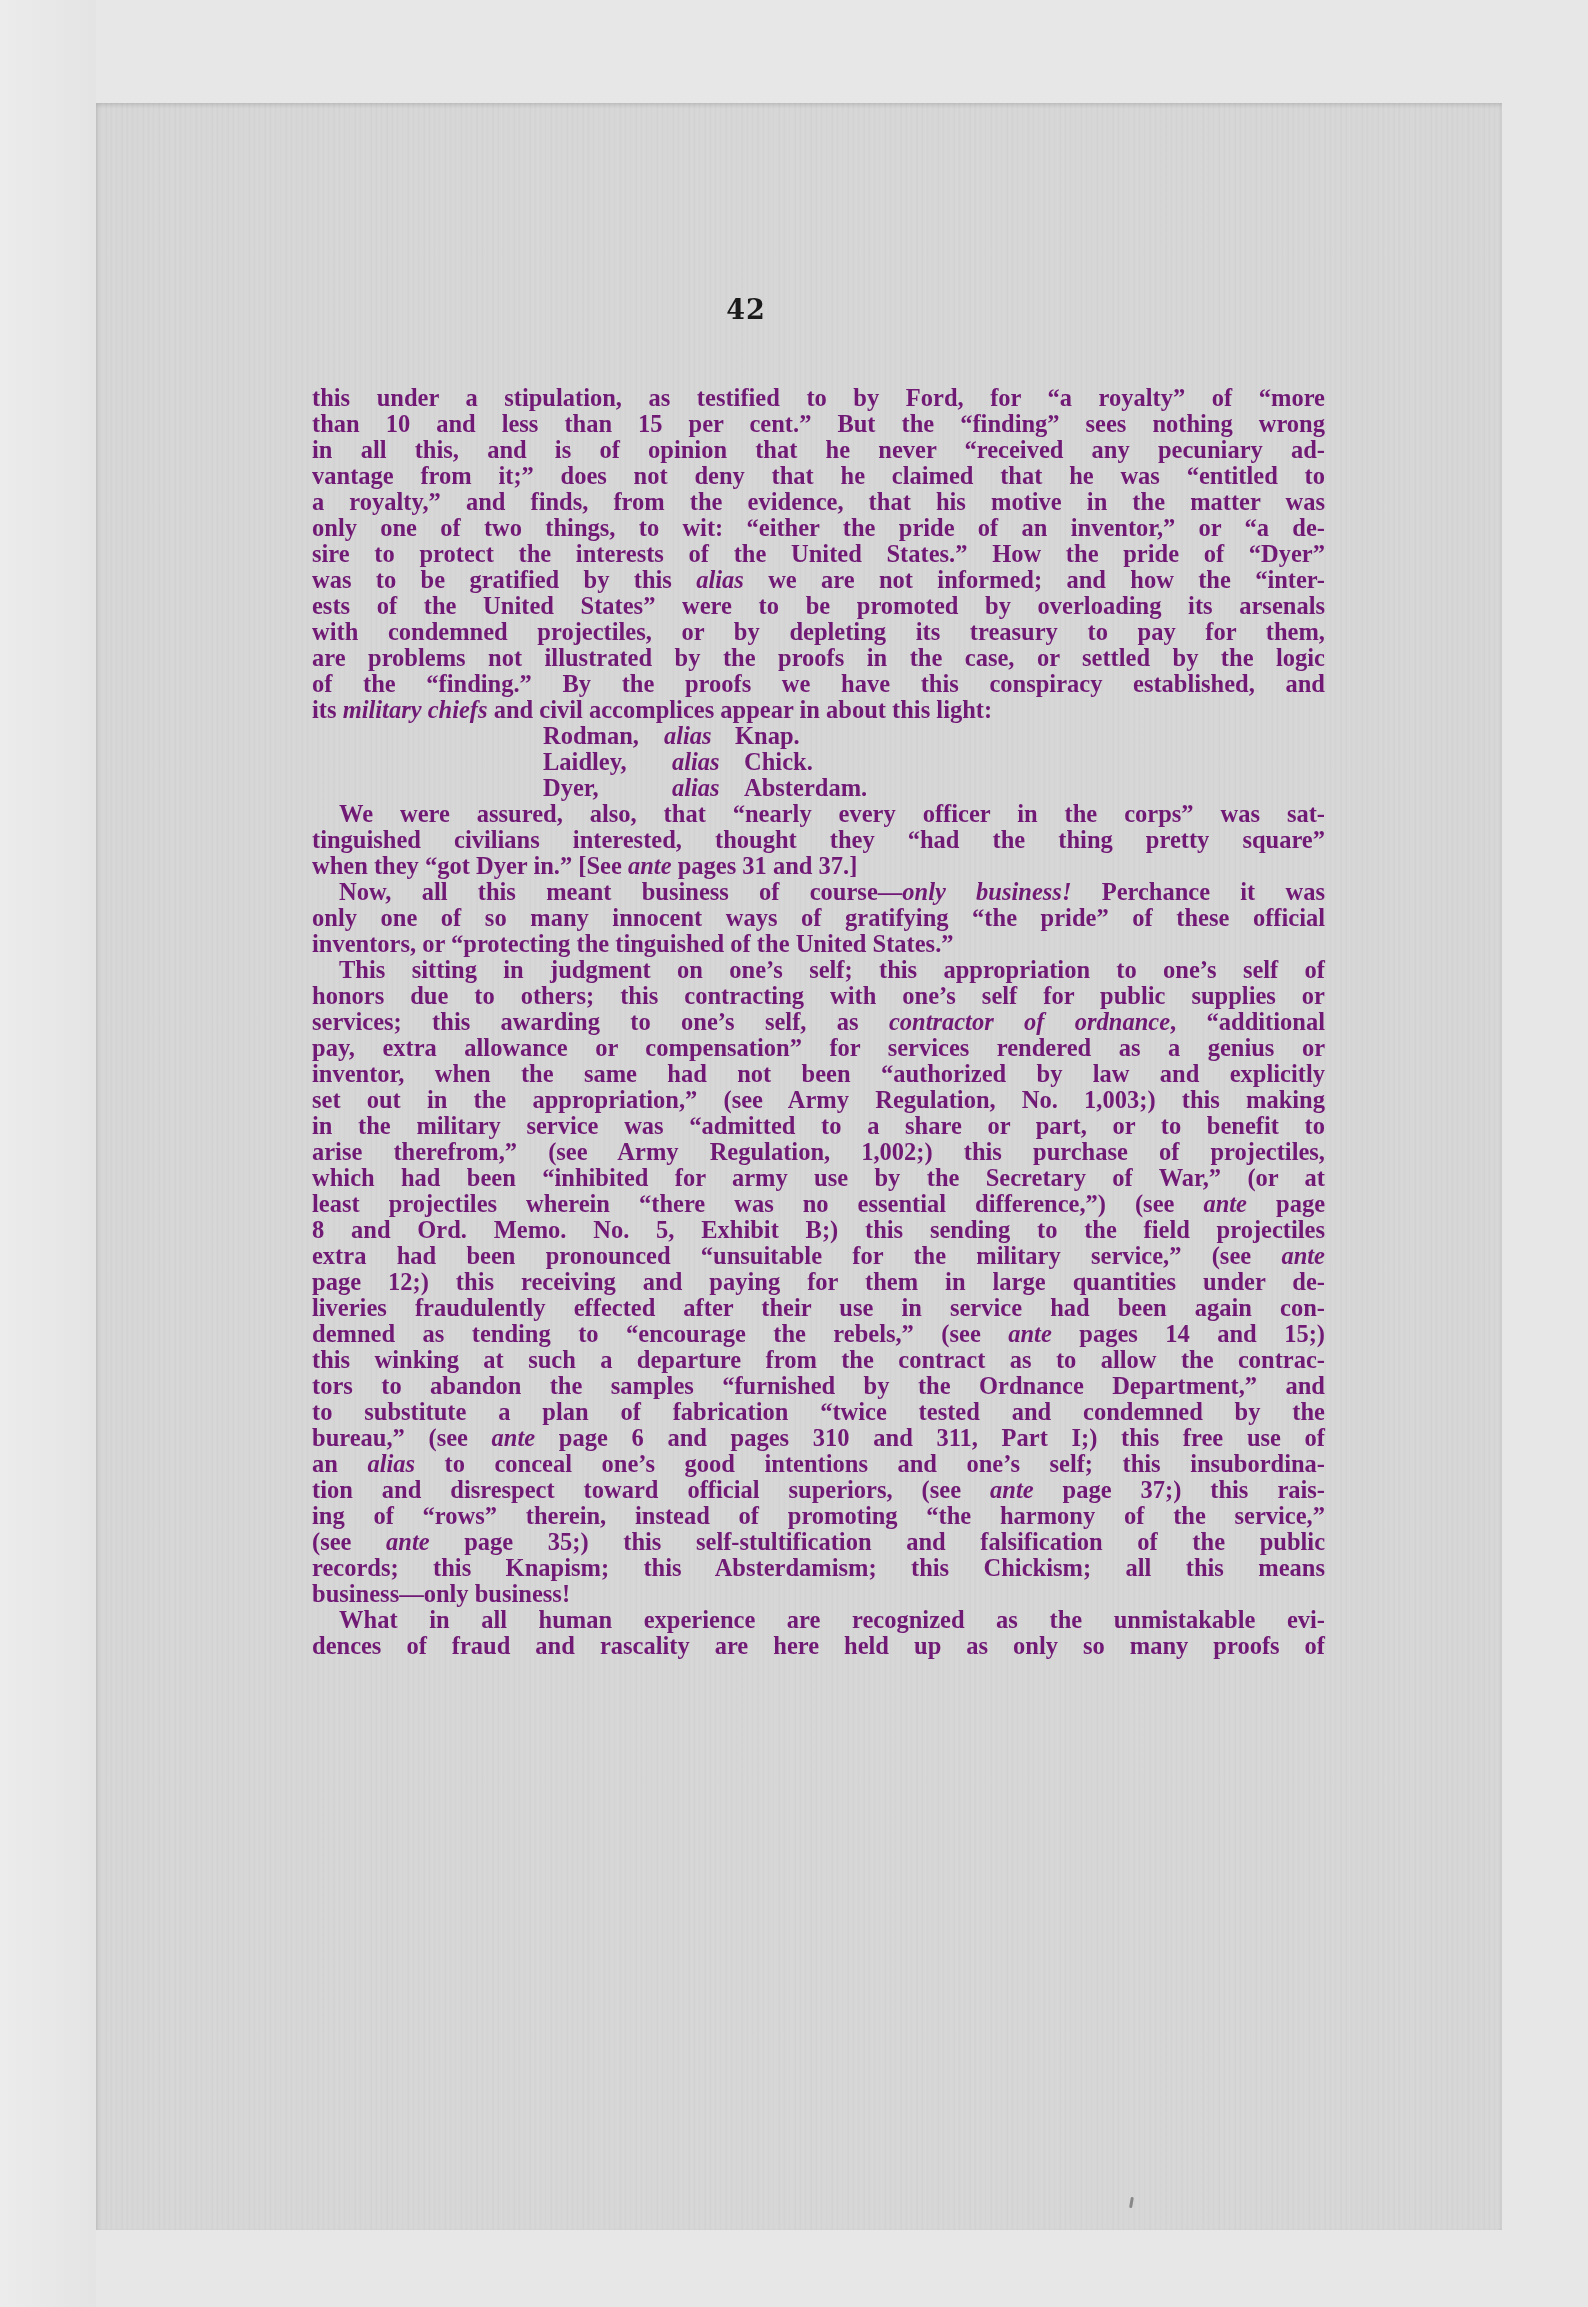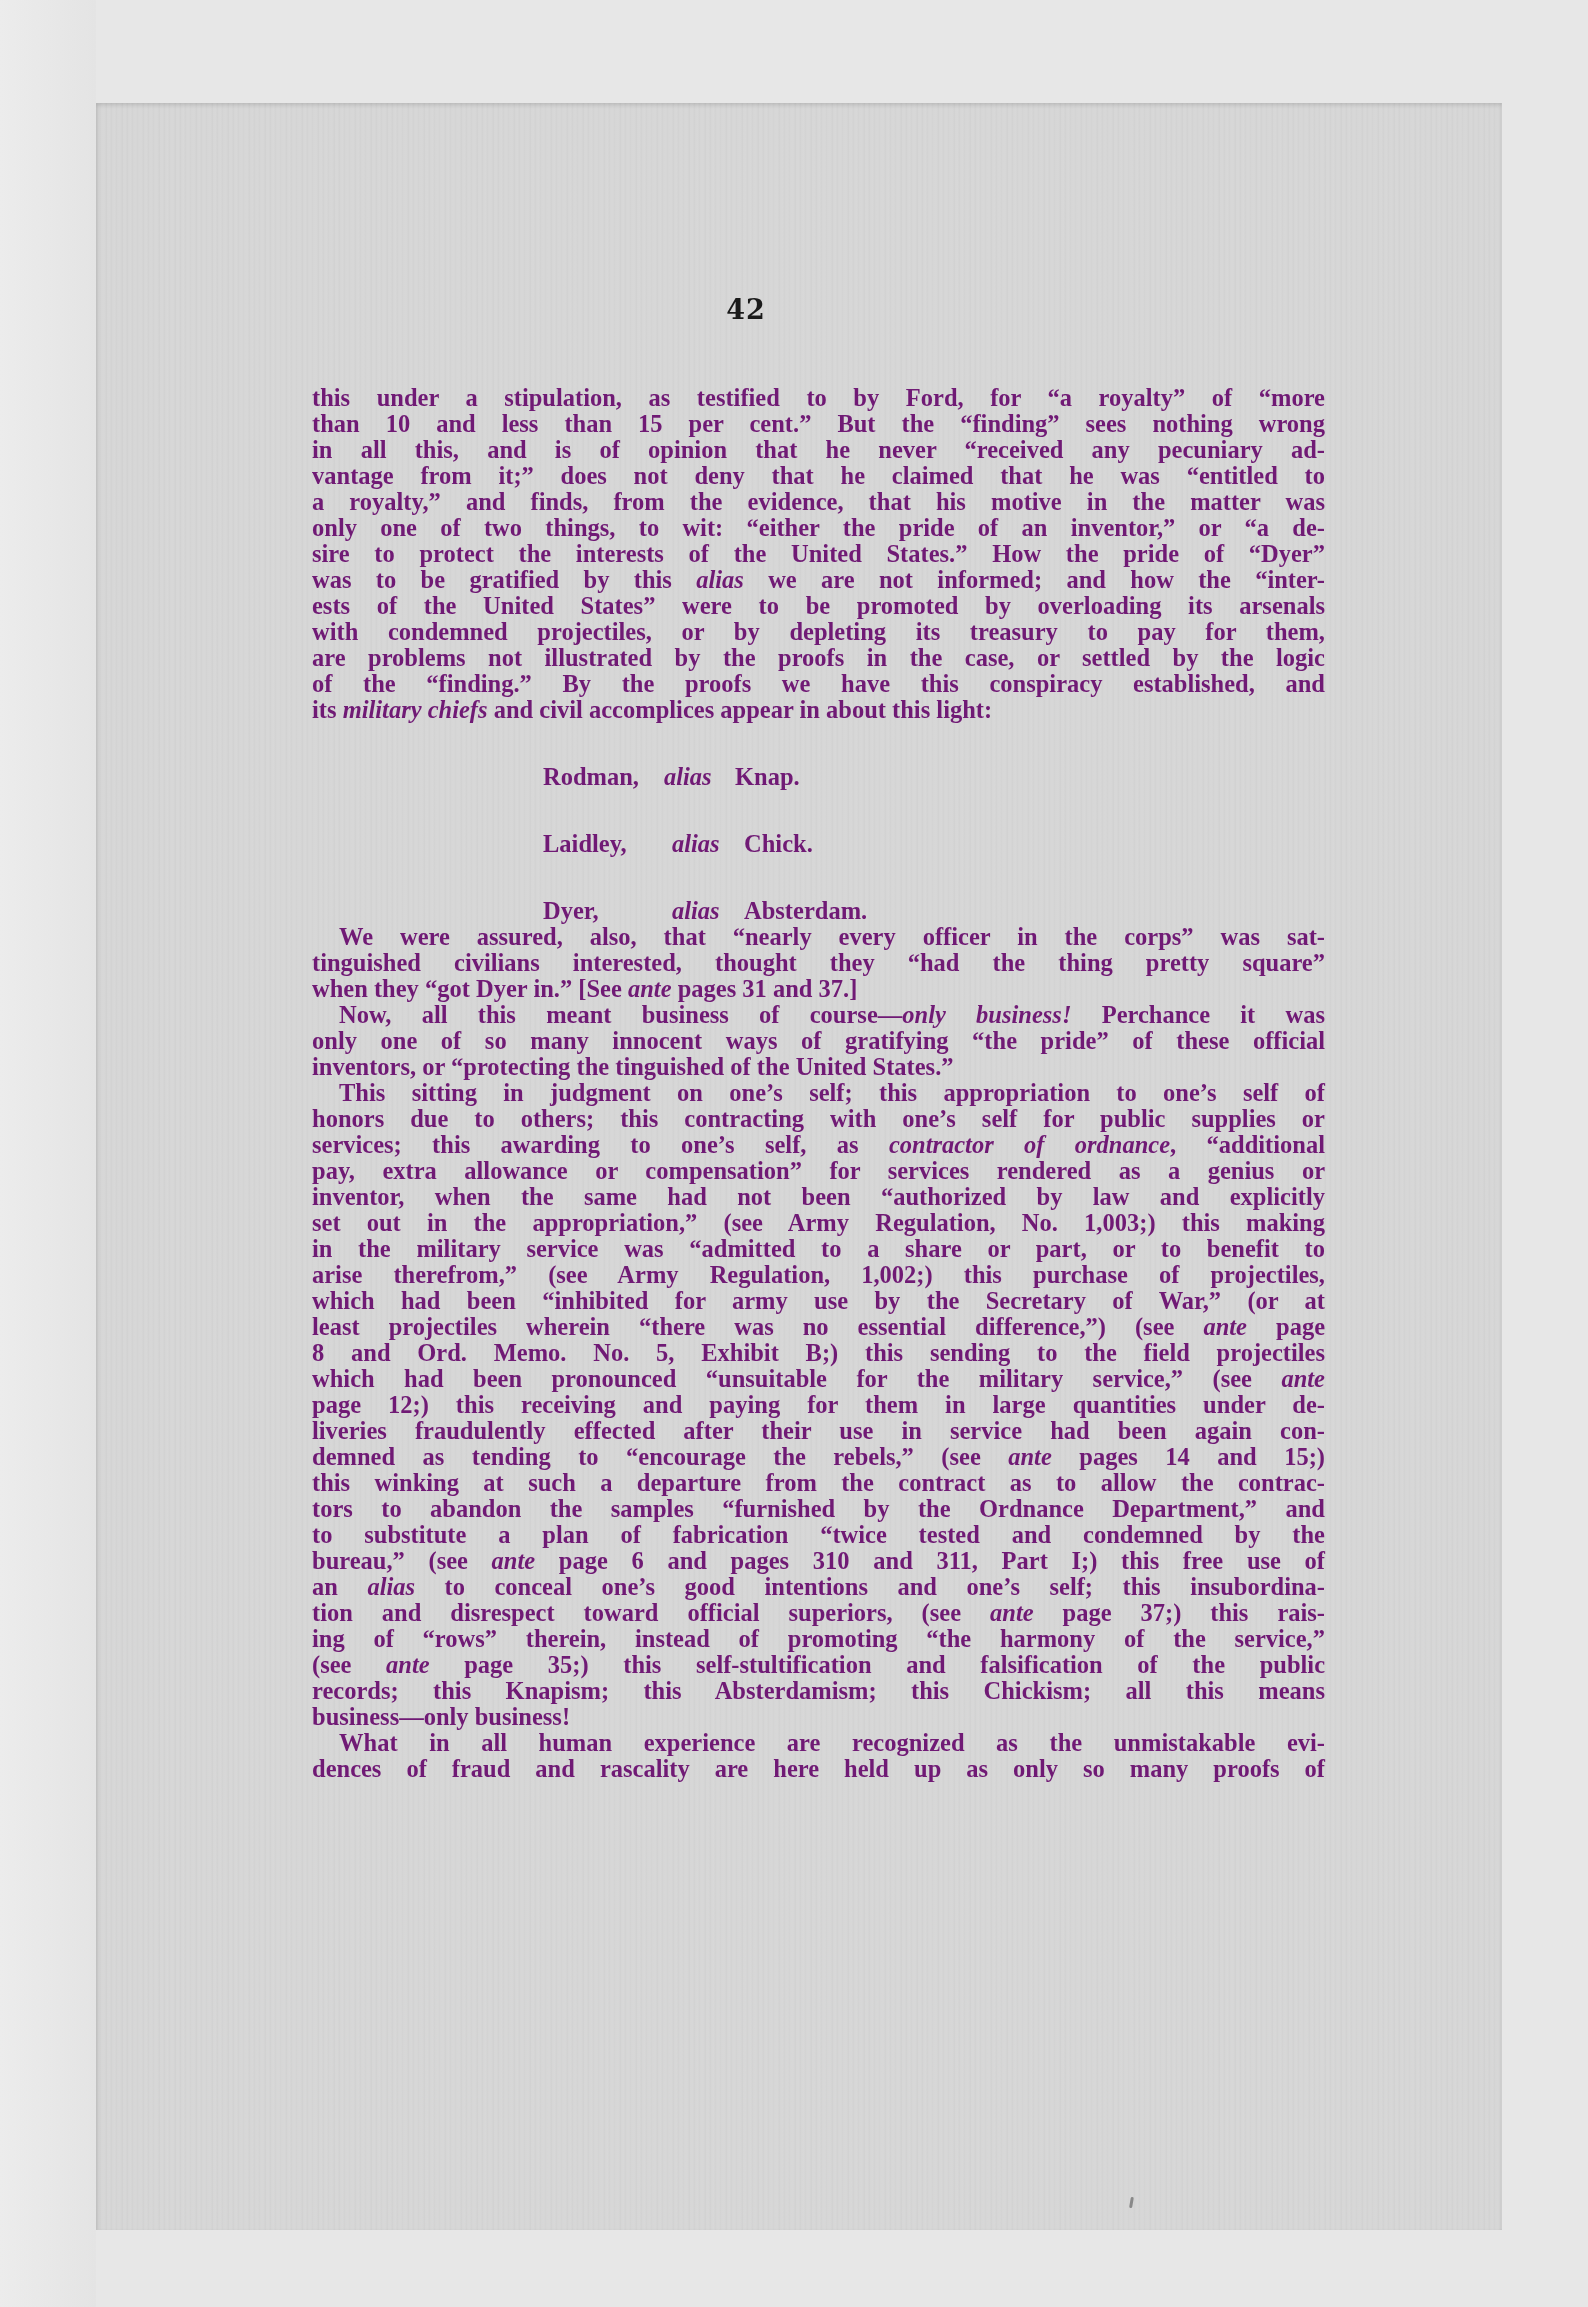--- a/index.html
+++ b/index.html
@@ -74,21 +74,20 @@
     padding-left: 27px;
   }
   .line .it {
     font-style: italic;
   }
   .alias-row {
     display: block;
     height: 26px;
     position: relative;
     white-space: nowrap;
-    margin-top: 41px;
   }
   .alias-row .name {
     position: absolute;
     left: 231px;
   }
   .alias-row .alias-word {
     position: absolute;
     left: 360px;
     font-style: italic;
   }
@@ -163,21 +162,21 @@
       <div class="line"><span>honors due to others; this contracting with one’s self for public supplies or</span></div>
       <div class="line"><span>services; this awarding to one’s self, as </span><span class="it">contractor of ordnance</span><span>, “additional</span></div>
       <div class="line"><span>pay, extra allowance or compensation” for services rendered as a genius or</span></div>
       <div class="line"><span>inventor, when the same had not been “authorized by law and explicitly</span></div>
       <div class="line"><span>set out in the appropriation,” (see Army Regulation, No. 1,003;) this making</span></div>
       <div class="line"><span>in the military service was “admitted to a share or part, or to benefit to</span></div>
       <div class="line"><span>arise therefrom,” (see Army Regulation, 1,002;) this purchase of projectiles,</span></div>
       <div class="line"><span>which had been “inhibited for army use by the Secretary of War,” (or at</span></div>
       <div class="line"><span>least projectiles wherein “there was no essential difference,”) (see </span><span class="it">ante</span><span> page</span></div>
       <div class="line"><span>8 and Ord. Memo. No. 5, Exhibit B;) this sending to the field projectiles</span></div>
-      <div class="line"><span>which had been pronounced “unsuitable for the military service,” (see </span><span class="it">ante</span></div>
+      <div class="line"><span>extra had been pronounced “unsuitable for the military service,” (see </span><span class="it">ante</span></div>
       <div class="line"><span>page 12;) this receiving and paying for them in large quantities under de-</span></div>
       <div class="line"><span>liveries fraudulently effected after their use in service had been again con-</span></div>
       <div class="line"><span>demned as tending to “encourage the rebels,” (see </span><span class="it">ante</span><span> pages 14 and 15;)</span></div>
       <div class="line"><span>this winking at such a departure from the contract as to allow the contrac-</span></div>
       <div class="line"><span>tors to abandon the samples “furnished by the Ordnance Department,” and</span></div>
       <div class="line"><span>to substitute a plan of fabrication “twice tested and condemned by the</span></div>
       <div class="line"><span>bureau,” (see </span><span class="it">ante</span><span> page 6 and pages 310 and 311, Part I;) this free use of</span></div>
       <div class="line"><span>an </span><span class="it">alias</span><span> to conceal one’s good intentions and one’s self; this insubordina-</span></div>
       <div class="line"><span>tion and disrespect toward official superiors, (see </span><span class="it">ante</span><span> page 37;) this rais-</span></div>
       <div class="line"><span>ing of “rows” therein, instead of promoting “the harmony of the service,”</span></div>

